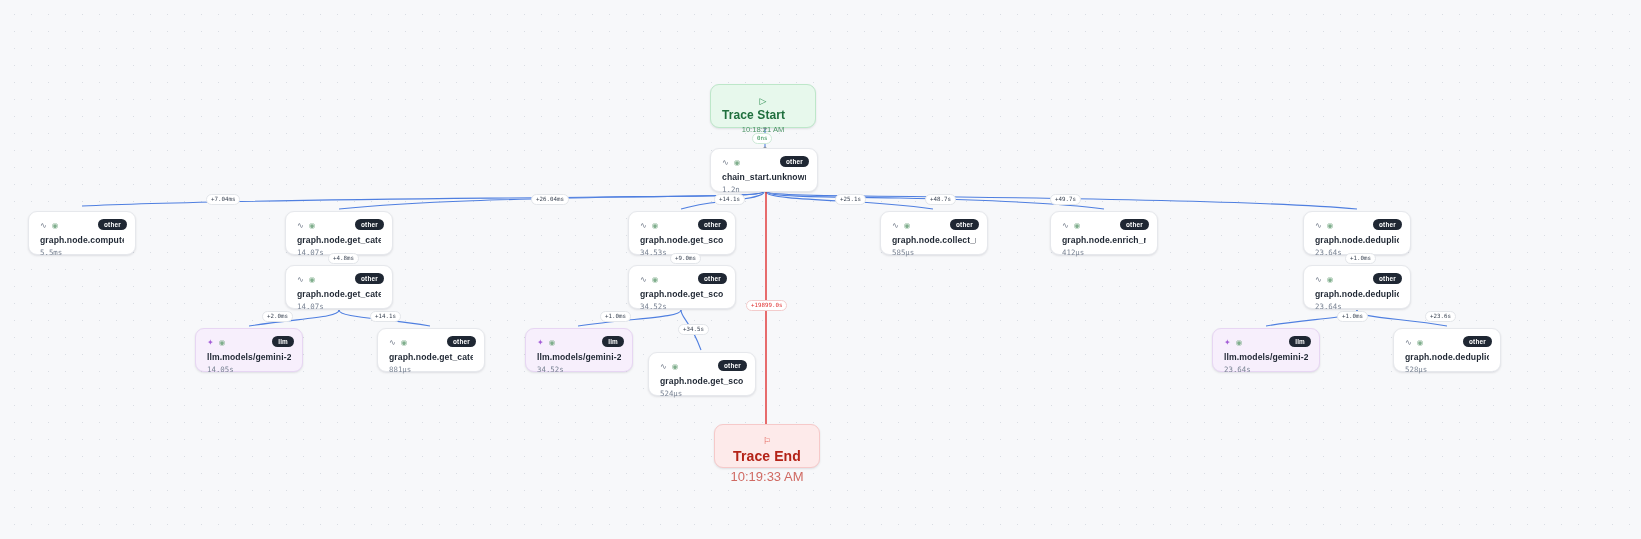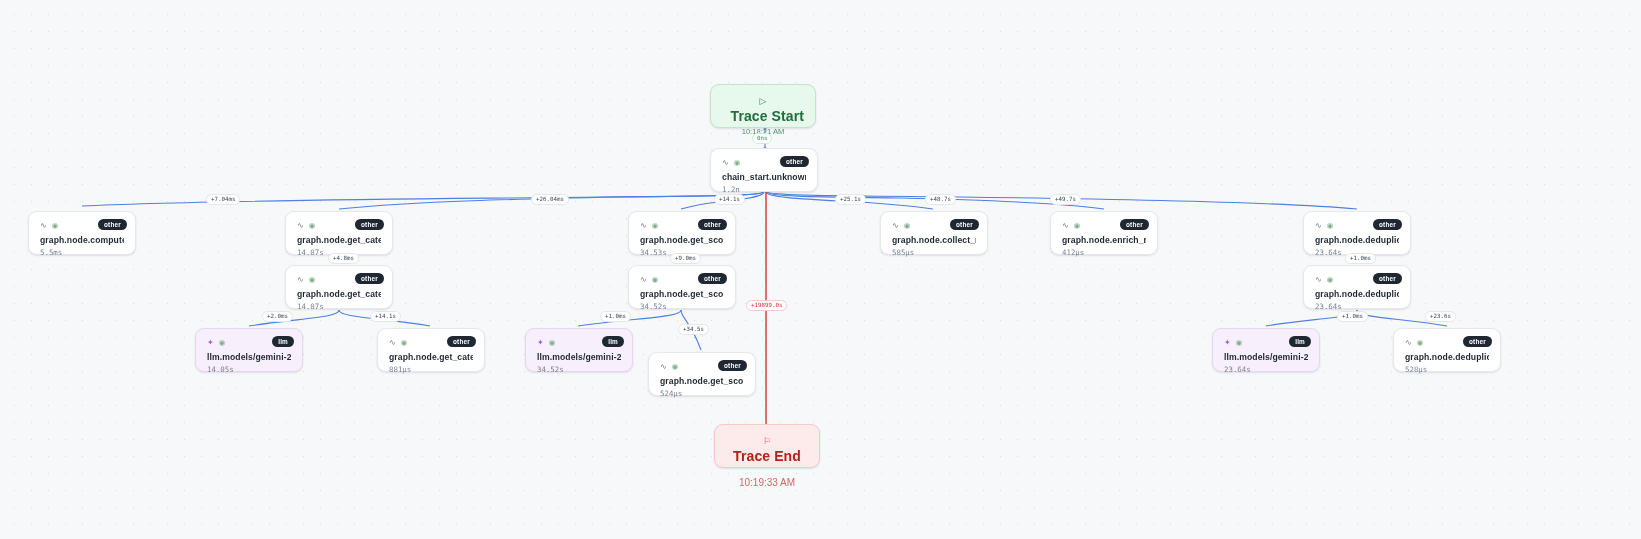--- a/index.html
+++ b/index.html
@@ -60,30 +60,30 @@
     padding: 2.5px 6px;
     line-height: 1;
     letter-spacing: 0.2px;
   }
   .node.start {
     background: #e7f8ec;
     border: 1px solid #bde7c9;
     text-align: center;
     padding-top: 12px;
   }
-  .node.start .title { color: #1f6f3d; font-size: 14px; text-align: right; }
+  .node.start .title { color: #1f6f3d; font-size: 12px; text-align: left; }
   .node.start .sub { font-size: 7.6px; color: #4c9466; margin-top: 3px; }
   .node.end {
     background: #fdeaea;
     border: 1px solid #f6c9c9;
     text-align: center;
     padding-top: 12px;
   }
   .node.end .title { color: #b42318; font-size: 14px; text-align: center; }
-  .node.end .sub { font-size: 10px; color: #d06a63; margin-top: 13px; }
+  .node.end .sub { font-size: 13px; color: #d06a63; margin-top: 5px; }
   .node.llm {
     background: #f7effc;
     border: 1px solid #e7d6f3;
   }
   .edge-label {
     position: absolute;
     background: #ffffff;
     border: 1px solid #e3e6ea;
     border-radius: 7px;
     font-size: 5.8px;

